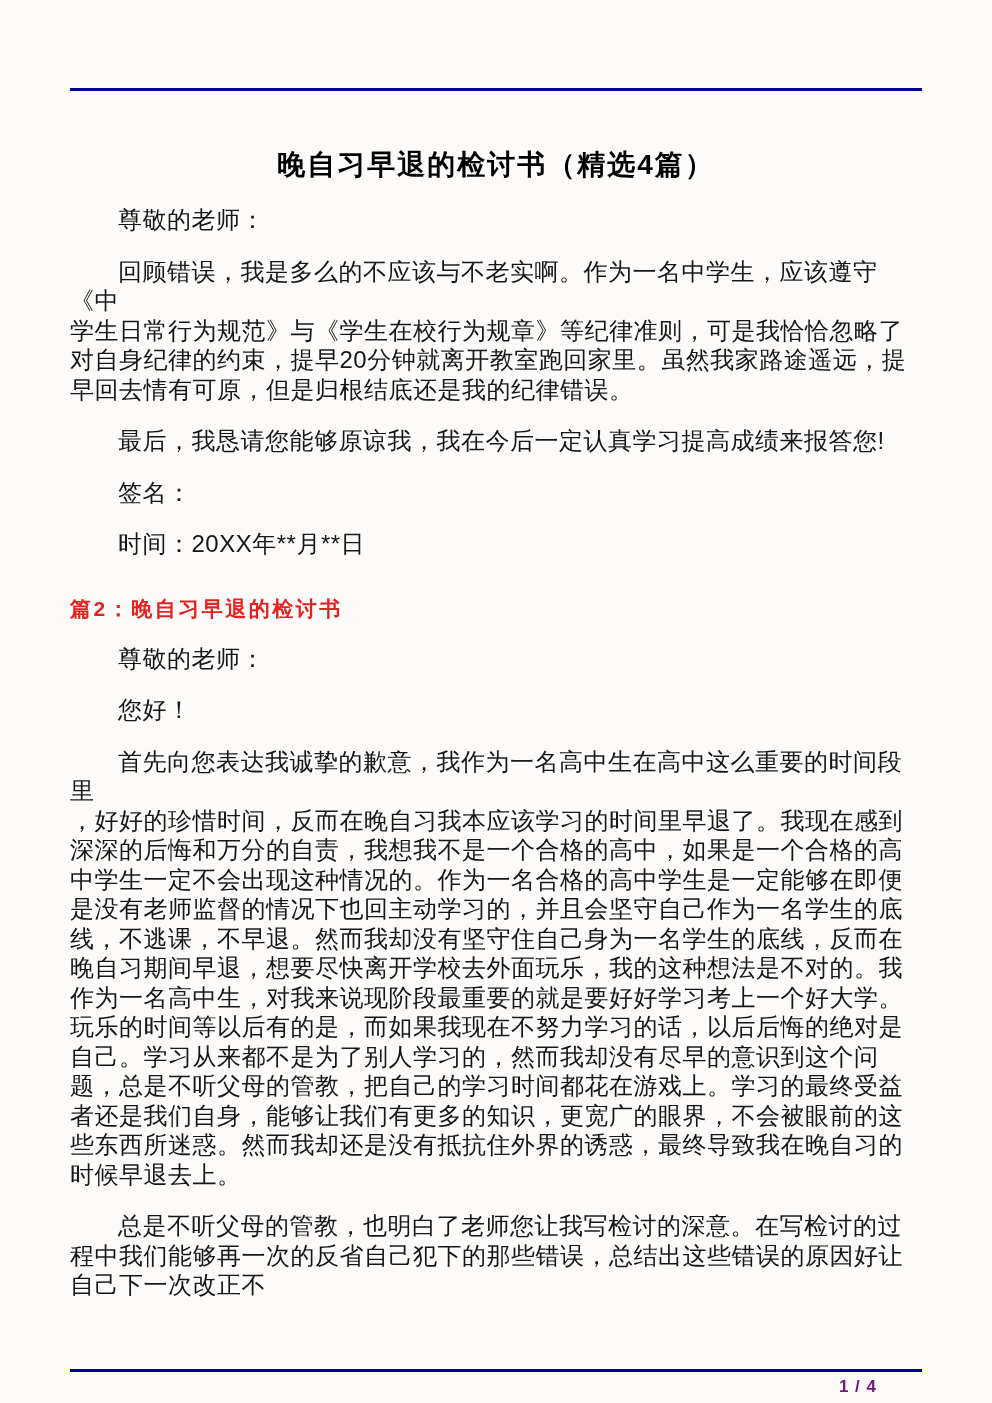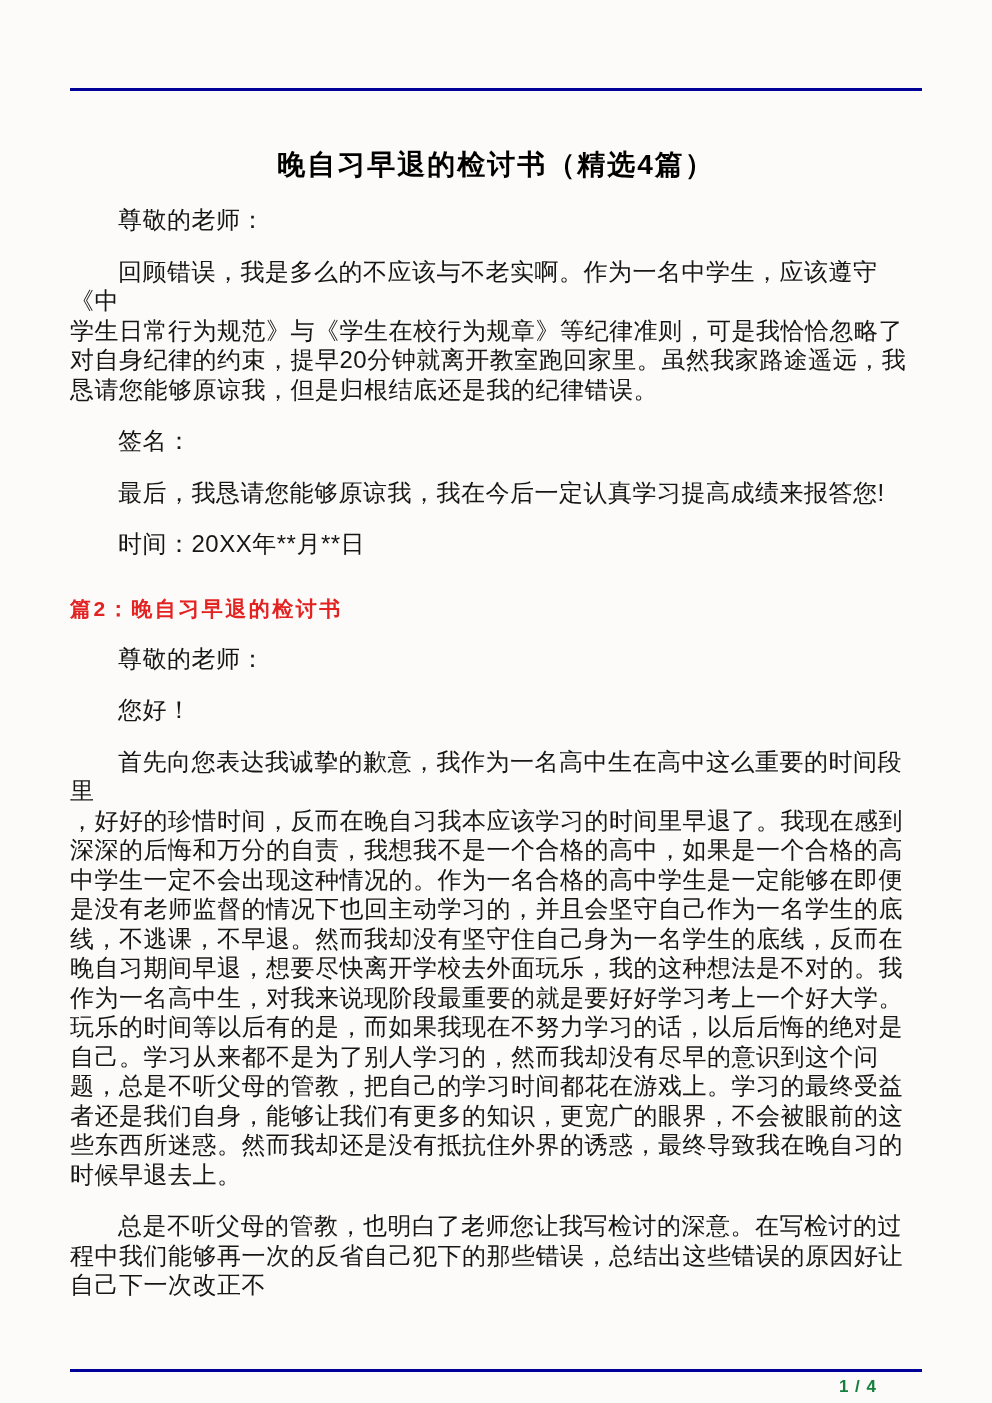--- a/index.html
+++ b/index.html
@@ -59,38 +59,38 @@
     right: 70px;
     top: 1353px;
   }
   .page-number {
     margin-top: 5px;
     padding-right: 45px;
     text-align: right;
     font-size: 17px;
     font-weight: bold;
     letter-spacing: 1px;
-    color: #15803d;
+    color: #701a75;
   }
 </style>
 </head>
 <body>
 
 <div class="page">
 
   <div class="rule rule-top"></div>
 
   <h1 class="doc-title">晚自习早退的检讨书（精选4篇）</h1>
 
   <section>
     <p class="para">尊敬的老师：</p>
     <p class="para">回顾错误，我是多么的不应该与不老实啊。作为一名中学生，应该遵守《中
-学生日常行为规范》与《学生在校行为规章》等纪律准则，可是我恰恰忽略了对自身纪律的约束，提早20分钟就离开教室跑回家里。虽然我家路途遥远，我恳请您能够原谅我，但是归根结底还是我的纪律错误。</p>
+学生日常行为规范》与《学生在校行为规章》等纪律准则，可是我恰恰忽略了对自身纪律的约束，提早20分钟就离开教室跑回家里。虽然我家路途遥远，提早回去情有可原，但是归根结底还是我的纪律错误。</p>
+    <p class="para">最后，我恳请您能够原谅我，我在今后一定认真学习提高成绩来报答您!</p>
     <p class="para">签名：</p>
-    <p class="para">最后，我恳请您能够原谅我，我在今后一定认真学习提高成绩来报答您!</p>
     <p class="para">时间：20XX年**月**日</p>
   </section>
 
   <section>
     <h2 class="section-heading">篇2：晚自习早退的检讨书</h2>
     <p class="para">尊敬的老师：</p>
     <p class="para">您好！</p>
     <p class="para">首先向您表达我诚挚的歉意，我作为一名高中生在高中这么重要的时间段里
 ，好好的珍惜时间，反而在晚自习我本应该学习的时间里早退了。我现在感到深深的后悔和万分的自责，我想我不是一个合格的高中，如果是一个合格的高中学生一定不会出现这种情况的。作为一名合格的高中学生是一定能够在即便是没有老师监督的情况下也回主动学习的，并且会坚守自己作为一名学生的底线，不逃课，不早退。然而我却没有坚守住自己身为一名学生的底线，反而在晚自习期间早退，想要尽快离开学校去外面玩乐，我的这种想法是不对的。我作为一名高中生，对我来说现阶段最重要的就是要好好学习考上一个好大学。玩乐的时间等以后有的是，而如果我现在不努力学习的话，以后后悔的绝对是自己。学习从来都不是为了别人学习的，然而我却没有尽早的意识到这个问题，总是不听父母的管教，把自己的学习时间都花在游戏上。学习的最终受益者还是我们自身，能够让我们有更多的知识，更宽广的眼界，不会被眼前的这些东西所迷惑。然而我却还是没有抵抗住外界的诱惑，最终导致我在晚自习的时候早退去上。</p>
     <p class="para">总是不听父母的管教，也明白了老师您让我写检讨的深意。在写检讨的过

